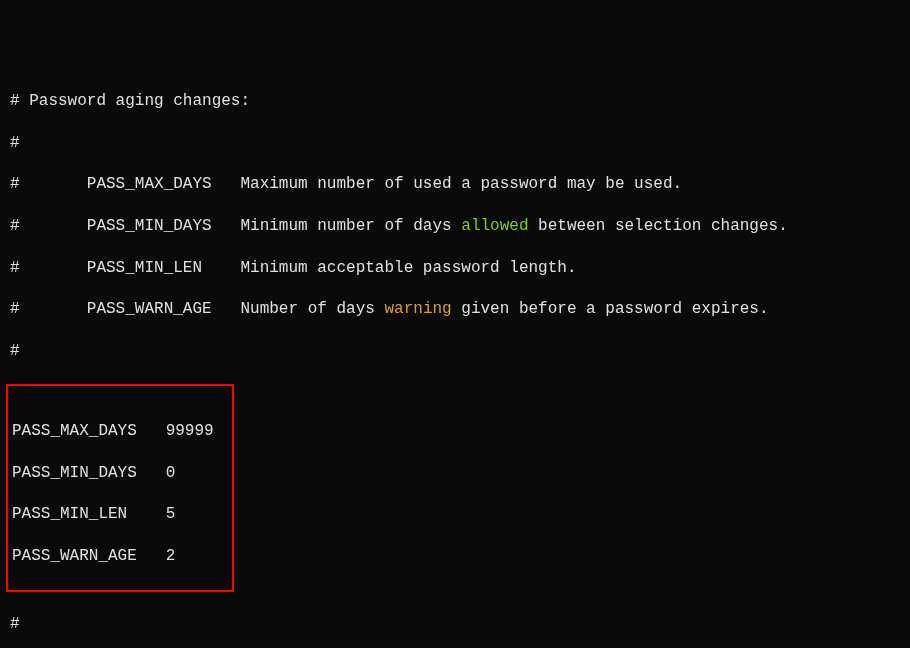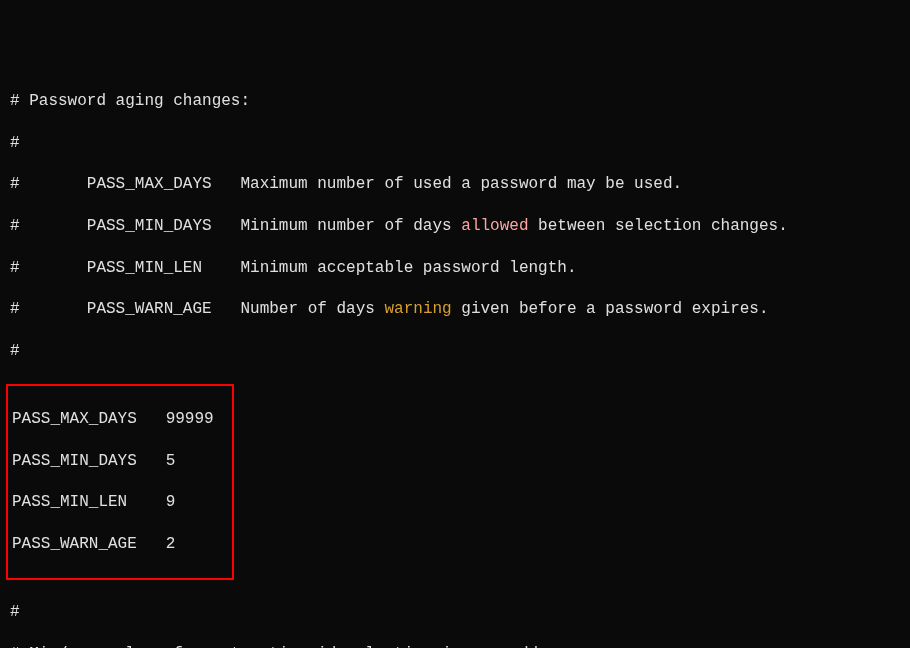--- a/index.html
+++ b/index.html
@@ -6,47 +6,47 @@
       margin: 0;
       padding: 8px 10px;
       background: #0a0a0a;
       color: #e0e0e0;
       font-family: Consolas, "Courier New", monospace;
       font-size: 16px;
       line-height: 1.3;
       white-space: pre;
     }
     .line { display: block; }
-    .green { color: #fca5a5; }
+    .green { color: #84cc16; }
     .orange { color: #d8a030; text-align: center; }
     .highlight-box {
       border: 2.5px solid #ff0000;
       display: inline-block;
-      padding: 2px 18px 2px 4px;
+      padding: 14px 18px 2px 4px;
       margin-left: -4px;
       margin-top: 2px;
       margin-bottom: 2px;
     }
   </style>
 </head>
 <body>
 
 
 
 <span class="line"># Password aging changes:</span>
 <span class="line">#</span>
 <span class="line">#       PASS_MAX_DAYS   Maximum number of used a password may be used.</span>
 <span class="line"><span>#       PASS_MIN_DAYS   Minimum number of days </span><span class="green">allowed</span><span> between selection changes.</span></span>
 <span class="line">#       PASS_MIN_LEN    Minimum acceptable password length.</span>
 <span class="line"><span>#       PASS_WARN_AGE   Number of days </span><span class="orange">warning</span><span> given before a password expires.</span></span>
 <span class="line">#</span>
 <div class="highlight-box">
 <span class="line">PASS_MAX_DAYS   99999</span>
-<span class="line">PASS_MIN_DAYS   5</span>
-<span class="line">PASS_MIN_LEN    9</span>
+<span class="line">PASS_MIN_DAYS   0</span>
+<span class="line">PASS_MIN_LEN    5</span>
 <span class="line">PASS_WARN_AGE   2</span>
 </div>
 <span class="line"></span>
 <span class="line">#</span>
 <span class="line"># Min/max values for automatic uid selection in useradd</span>
 
 
 
 
 

